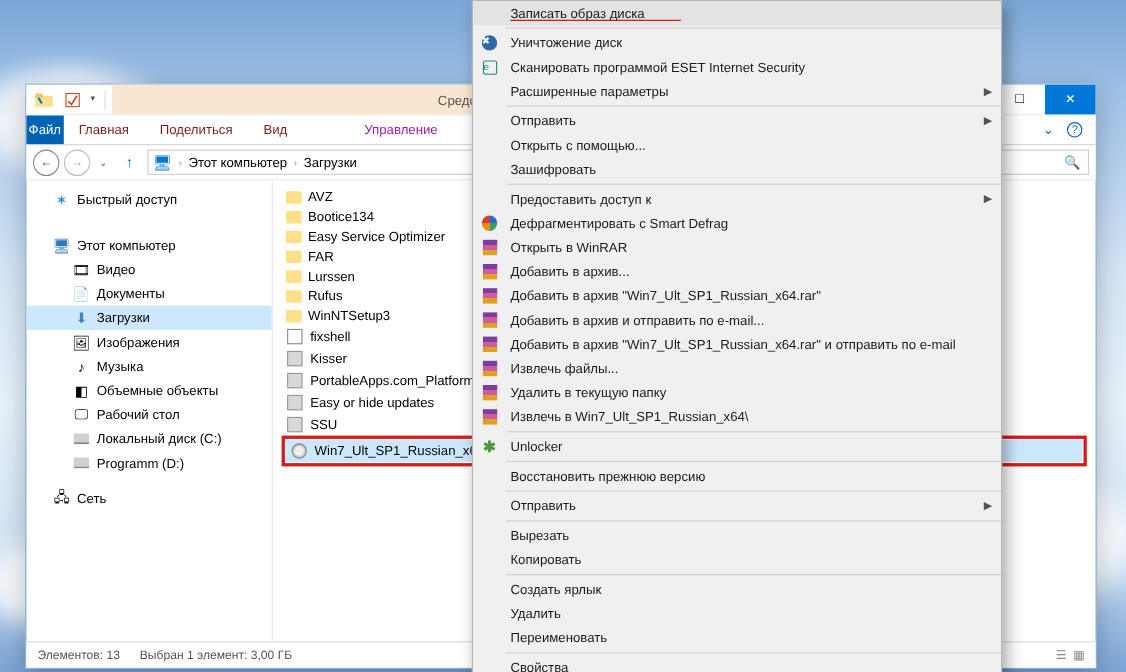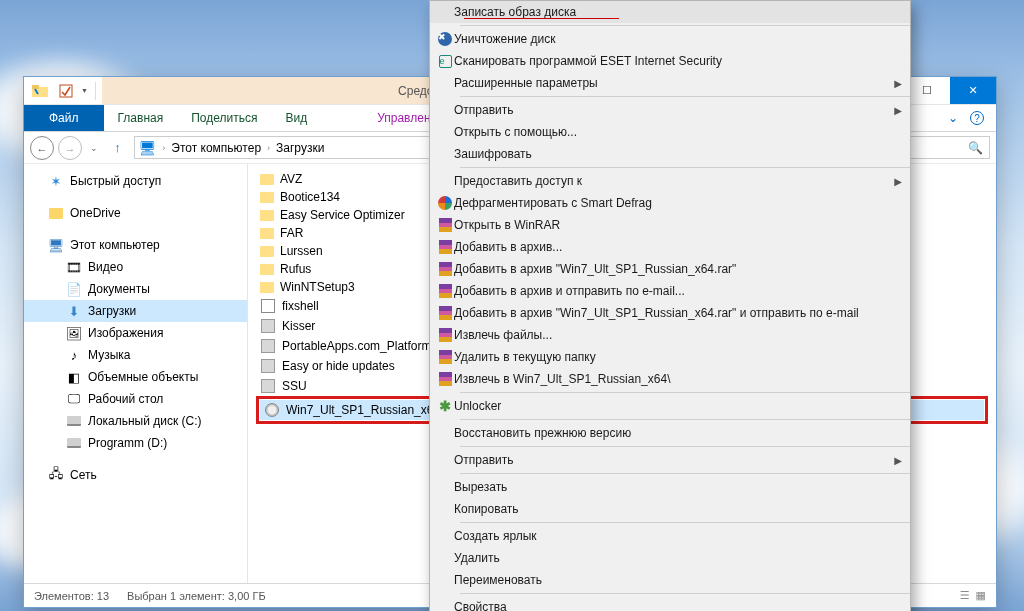--- a/index.html
+++ b/index.html
@@ -63,31 +63,31 @@
     background: #fff;
     display: flex;
     align-items: center;
     border-bottom: 1px solid #d6d6d6;
     position: relative;
   }
   .ribbon .file-tab {
     height: 100%;
     background: #0063b1;
     color: #fff;
-    padding: 0 25px;
+    padding: 0 2px;
     display: flex;
     align-items: center;
     font-size: 12px;
   }
   .ribbon .tab {
     padding: 0 14px;
     height: 100%;
     display: flex;
     align-items: center;
-    color: #14532d;
+    color: #7f1d1d;
   }
   .ribbon .tab.highlighted { color: #a21caf; }
   .ribbon .expand { margin-left: auto; display:flex; align-items:center; gap:12px; padding-right:12px; color:#0066c0; }
 
   
   .addrrow {
     height: 32px;
     display: flex;
     align-items: center;
     padding: 4px 6px;
@@ -182,21 +182,21 @@
     border: 1px solid #b5b5b5;
     box-shadow: 4px 6px 14px rgba(0,0,0,.35);
     font-size: 12px;
     padding-bottom: 2px;
   }
   .cm-item {
     display: flex;
     align-items: center;
     height: 22px;
     padding: 0 8px 0 6px;
-    gap: 0;
+    gap: 10px;
     color: #1a1a1a;
     white-space: nowrap;
   }
   .cm-item.highlight { background: #e3e3e3; }
   .cm-sep { height: 1px; background: #cfcfcf; margin: 2px 0 2px 30px; }
   .cm-icon { width: 18px; height: 18px; display:inline-flex; align-items:center; justify-content:center; font-size:12px; flex-shrink:0; }
   .cm-arrow { margin-left: auto; font-size: 10px; color: #555; }
   .cm-item.underlined { position:relative; }
   .cm-item.underlined::after {
     content:""; position:absolute; left:34px; top:17px; width:155px; height:1px; background:#c00;
@@ -276,26 +276,20 @@
     </div>
   </div>
 
   <div class="body">
     <div class="nav">
       <div class="nav-item">
         <span class="nav-icon star">✶</span>
         <span>Быстрый доступ</span>
       </div>
       <div class="nav-item spacer"></div>
-      <div class="nav-item">
-        <span class="nav-icon">
-            <span class="onedrive"></span>
-          </span>
-        <span>OneDrive</span>
-      </div>
       <div class="nav-item spacer"></div>
       <div class="nav-item">
         <span class="nav-icon pc">🖥</span>
         <span>Этот компьютер</span>
       </div>
       <div id="nav-children">
           <div class="nav-item lvl2">
             <span class="nav-icon">🎞</span>
             <span>Видео</span>
           </div>

